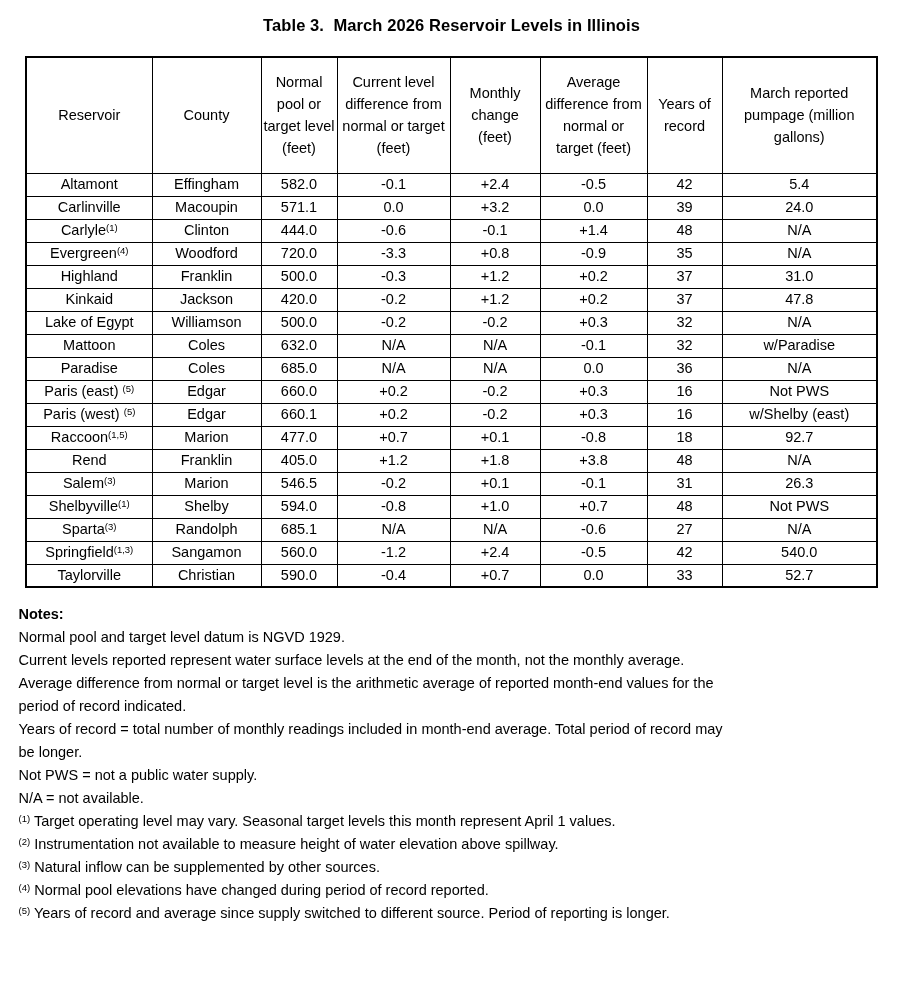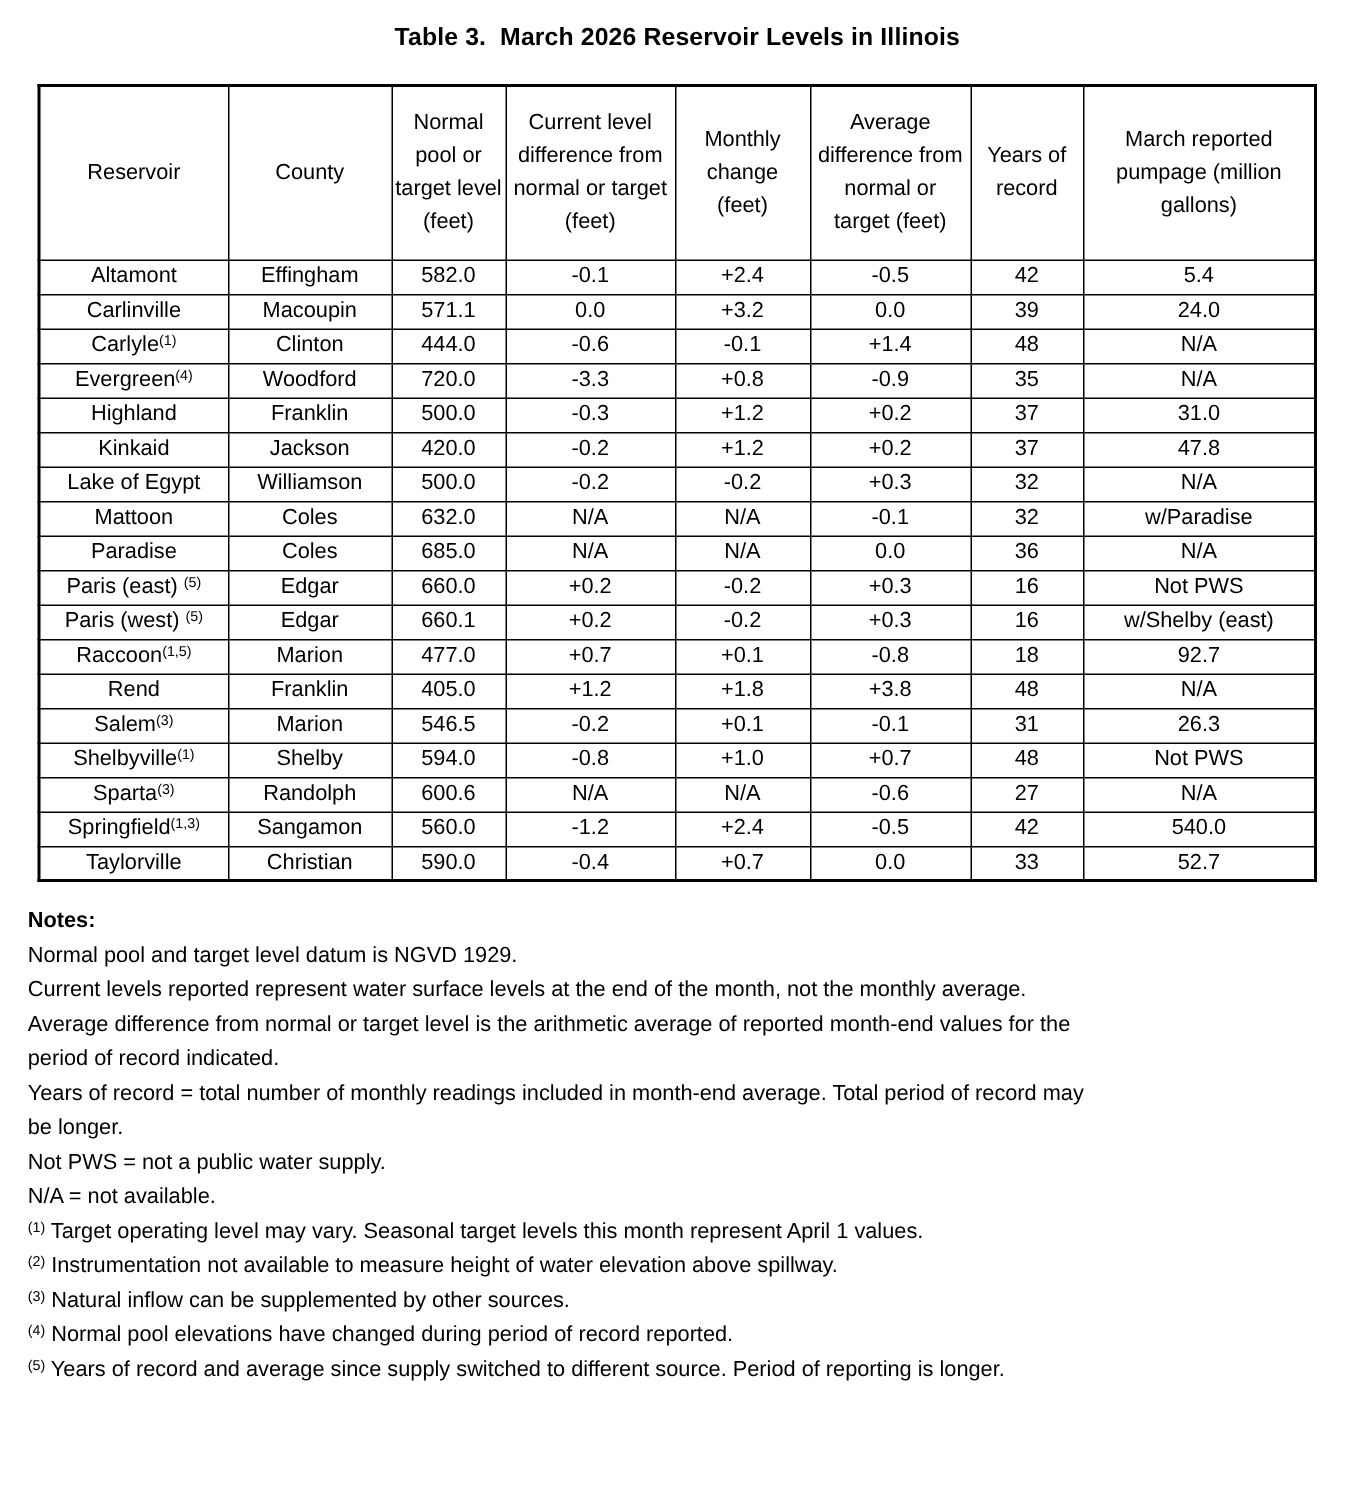--- a/index.html
+++ b/index.html
@@ -252,21 +252,21 @@
           <td>594.0</td>
           <td>-0.8</td>
           <td>+1.0</td>
           <td>+0.7</td>
           <td>48</td>
           <td>Not PWS</td>
         </tr>
         <tr>
           <td>Sparta<sup>(3)</sup></td>
           <td>Randolph</td>
-          <td>600.6</td>
+          <td>685.1</td>
           <td>N/A</td>
           <td>N/A</td>
           <td>-0.6</td>
           <td>27</td>
           <td>N/A</td>
         </tr>
         <tr>
           <td>Springfield<sup>(1,3)</sup></td>
           <td>Sangamon</td>
           <td>560.0</td>

